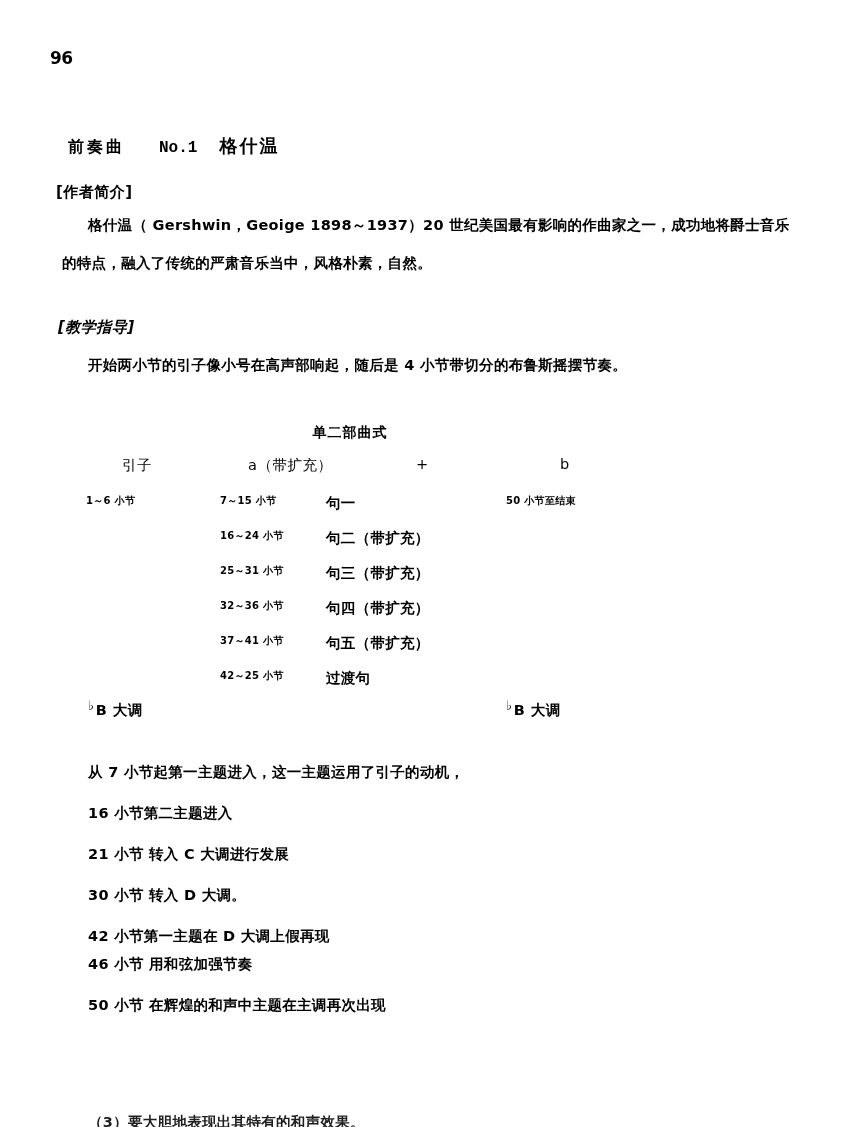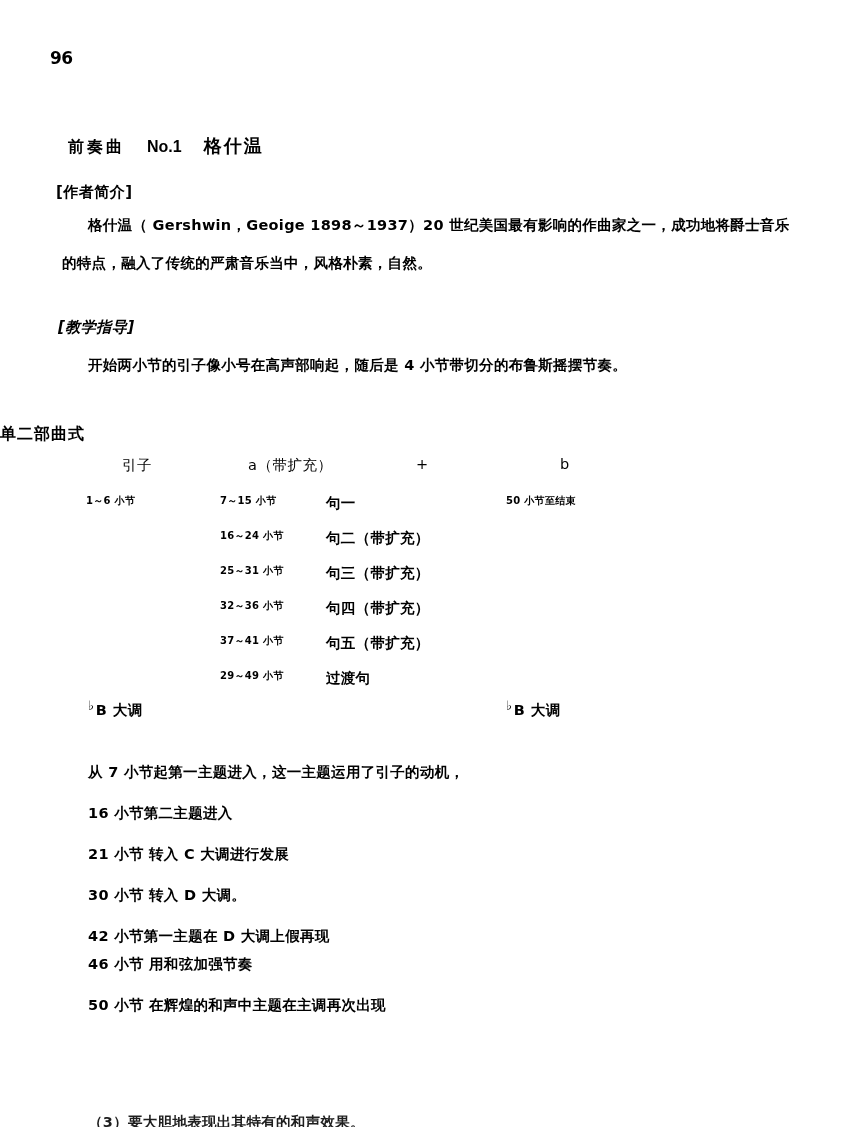--- a/index.html
+++ b/index.html
@@ -40,22 +40,22 @@
   }
   .title-main {
     font-size: 16px;
     font-weight: bold;
     letter-spacing: 3px;
     text-align: right;
   }
   .title-no {
     font-size: 16px;
     font-weight: bold;
-    margin-left: 22px;
-    font-family: Liberation Sans, sans-serif;
+    margin-left: 34px;
+    font-family: Liberation Mono, monospace;
   }
   .title-composer {
     font-size: 18px;
     font-weight: bold;
     margin-left: 22px;
     letter-spacing: 2px;
   }
 
   
   .section-head {
@@ -78,21 +78,22 @@
   #bio-line-1 { left: 88px; top: 216px; }
   #bio-line-2 { left: 62px; top: 254px; }
   #teach-line-1 { left: 88px; top: 356px; }
 
   
   .form-title {
     position: absolute;
     left: 0;
     top: 424px;
     width: 700px;
-    font-size: 16px;
+    text-align: center;
+    font-size: 14px;
     font-weight: bold;
     letter-spacing: 1px;
   }
   .form-cell {
     position: absolute;
     font-size: 14.5px;
     font-weight: normal;
     letter-spacing: 0.5px;
     white-space: nowrap;
   }
@@ -210,21 +211,21 @@
 
   <div class="measure-cell m-a" style="top:564px">25～31 小节</div>
   <div class="phrase-label" style="top:564px">句三（带扩充）</div>
 
   <div class="measure-cell m-a" style="top:599px">32～36 小节</div>
   <div class="phrase-label" style="top:599px">句四（带扩充）</div>
 
   <div class="measure-cell m-a" style="top:634px">37～41 小节</div>
   <div class="phrase-label" style="top:634px">句五（带扩充）</div>
 
-  <div class="measure-cell m-a" style="top:669px">29～49 小节</div>
+  <div class="measure-cell m-a" style="top:669px">42～25 小节</div>
   <div class="phrase-label" style="top:669px">过渡句</div>
 
   <div class="key-cell key-left">
     <span class="flat-sign">♭</span><span>B 大调</span>
   </div>
   <div class="key-cell key-right">
     <span class="flat-sign">♭</span><span>B 大调</span>
   </div>
 
   <div class="analysis-line" style="top:763px">从 7 小节起第一主题进入，这一主题运用了引子的动机，</div>

